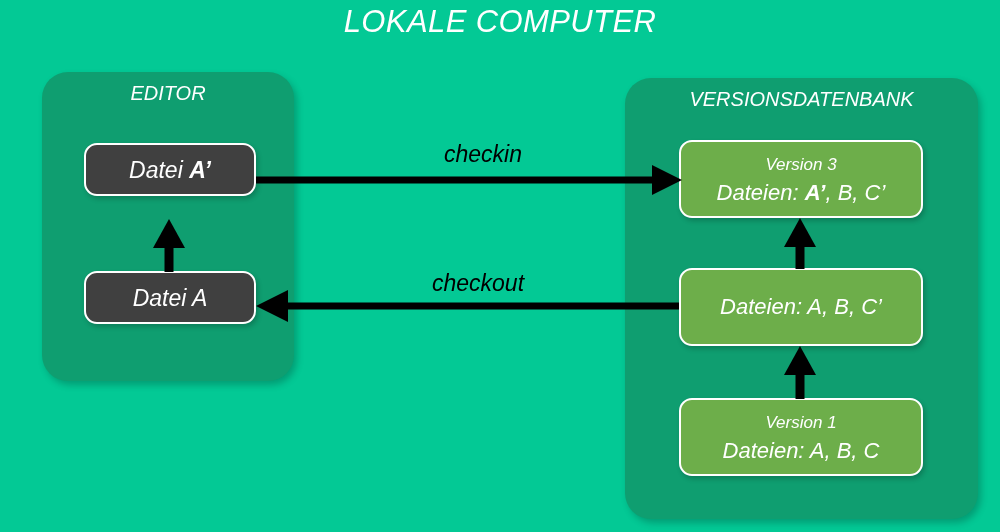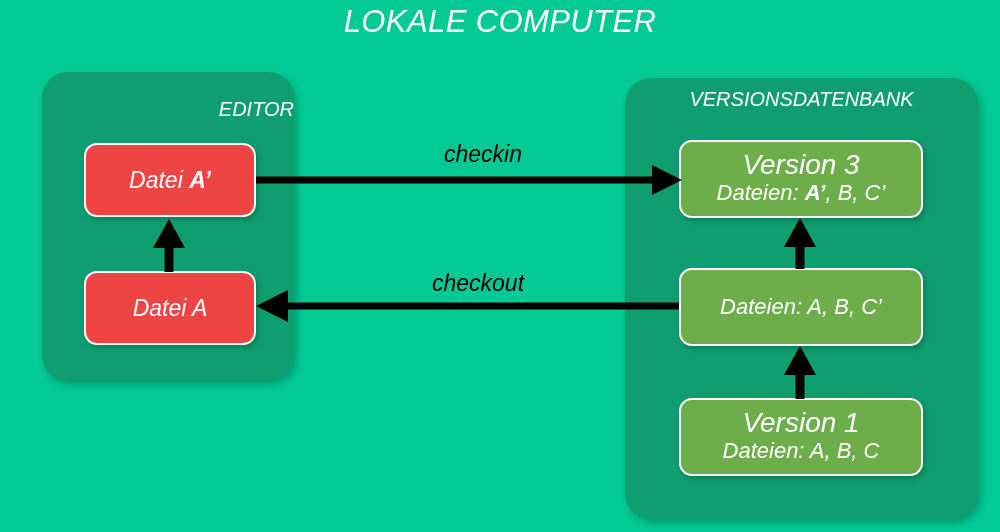--- a/index.html
+++ b/index.html
@@ -54,48 +54,48 @@
   .panel-title {
     position: absolute;
     left: 0;
     width: 100%;
     text-align: center;
     color: #ffffff;
     font-size: 20px;
     line-height: 26px;
     white-space: nowrap;
   }
-  #panel-editor .panel-title { top: 24px; text-align: right; }
+  #panel-editor .panel-title { top: 8px; }
   #panel-versiondb .panel-title { top: 8px; }
 
   
   .node {
     position: absolute;
     border-radius: 13px;
     border: 2px solid #ffffff;
     box-sizing: border-box;
     display: flex;
     flex-direction: column;
     align-items: center;
     justify-content: center;
     color: #ffffff;
     box-shadow: 2px 3px 5px rgba(0,0,0,0.20);
   }
   .node.file {
-    background: #ef4444;
+    background: #404040;
     width: 172px;
-    height: 74px;
+    height: 53px;
   }
   .node.version {
     background: #6DAE4A;
     width: 244px;
     height: 78px;
   }
   .node .line1 {
-    font-size: 28px;
+    font-size: 17px;
     line-height: 28px;
     white-space: nowrap;
   }
   .node .line2 {
     font-size: 22px;
     line-height: 28px;
     white-space: nowrap;
   }
   .node.file .single {
     font-size: 23px;

